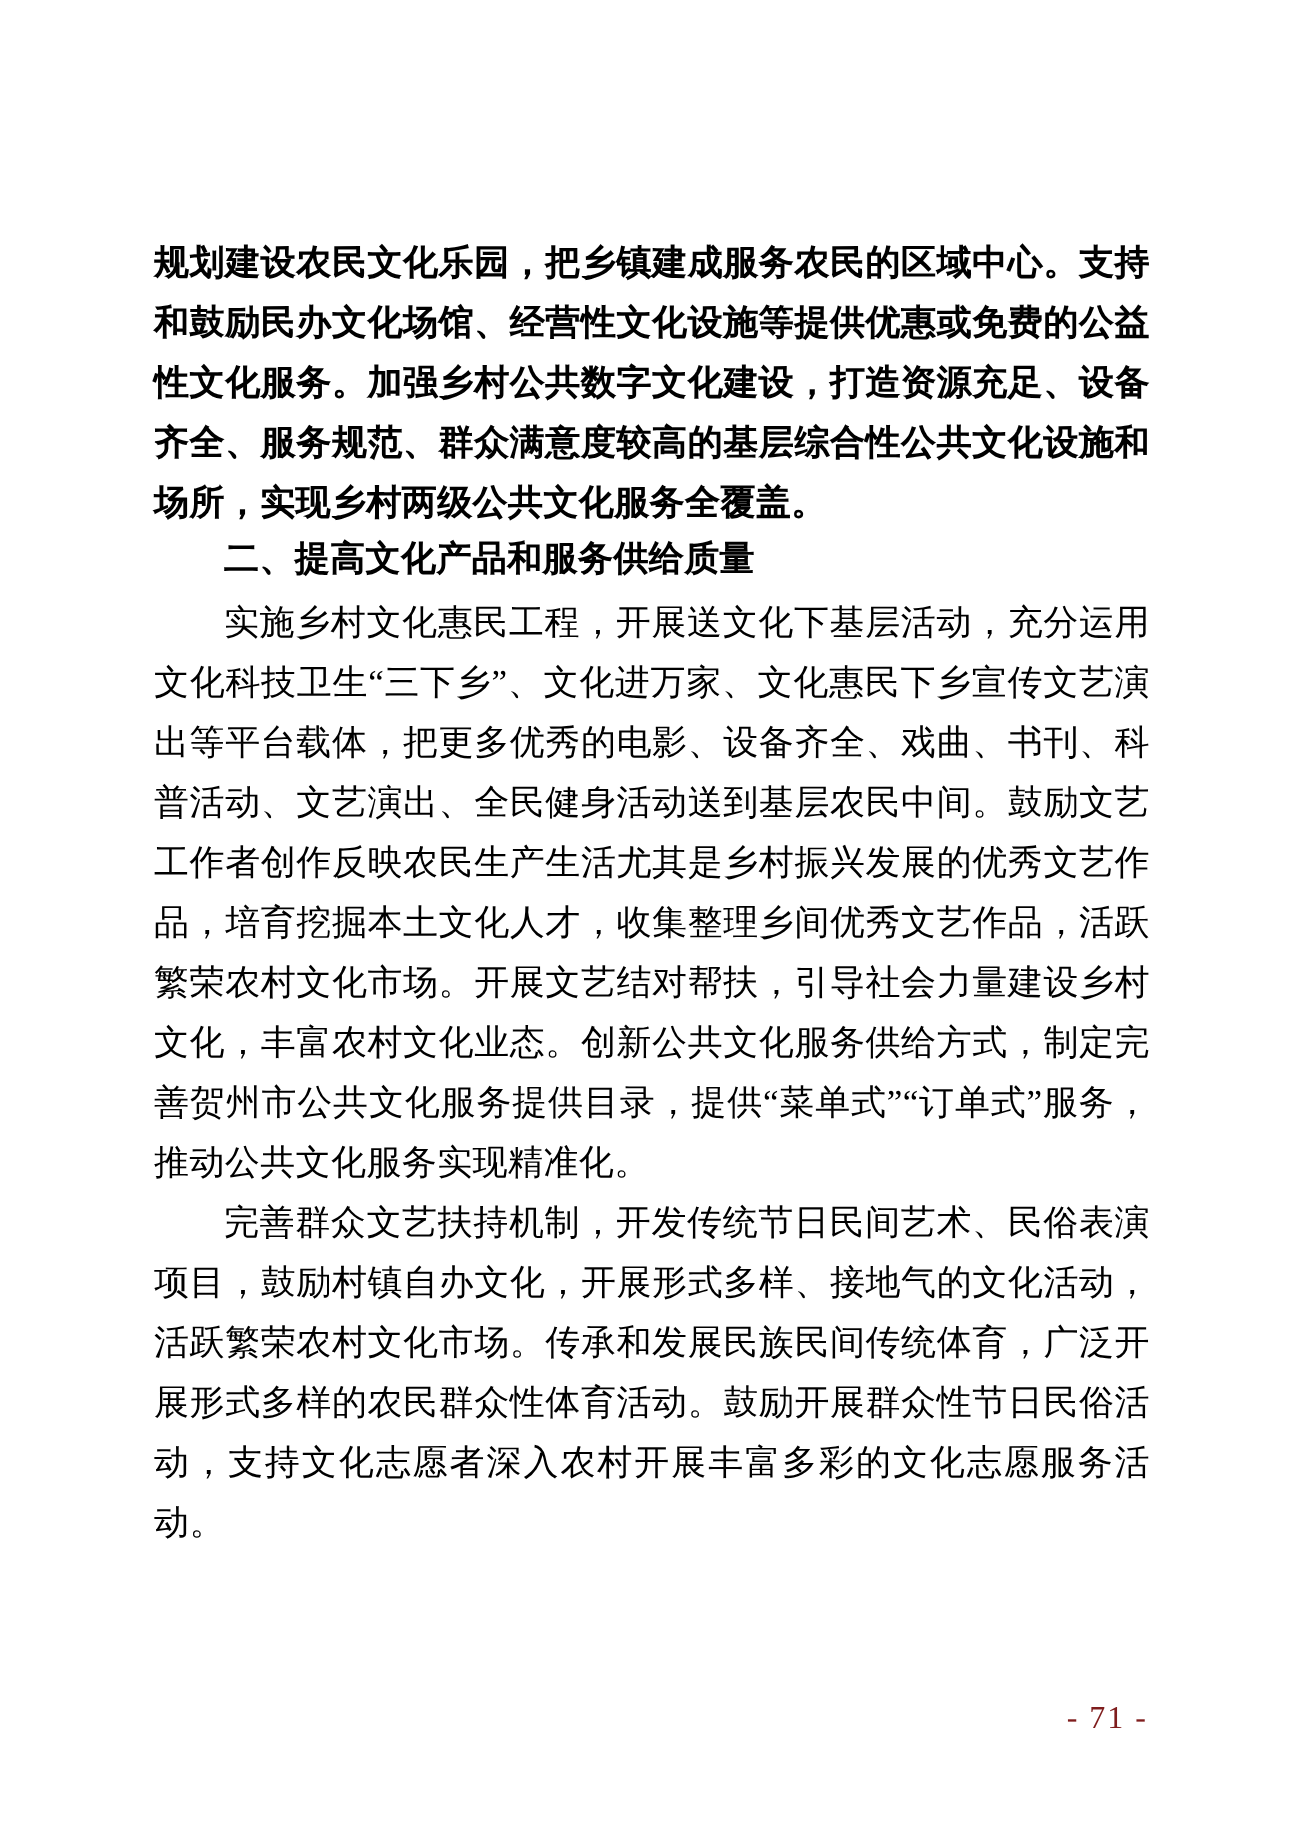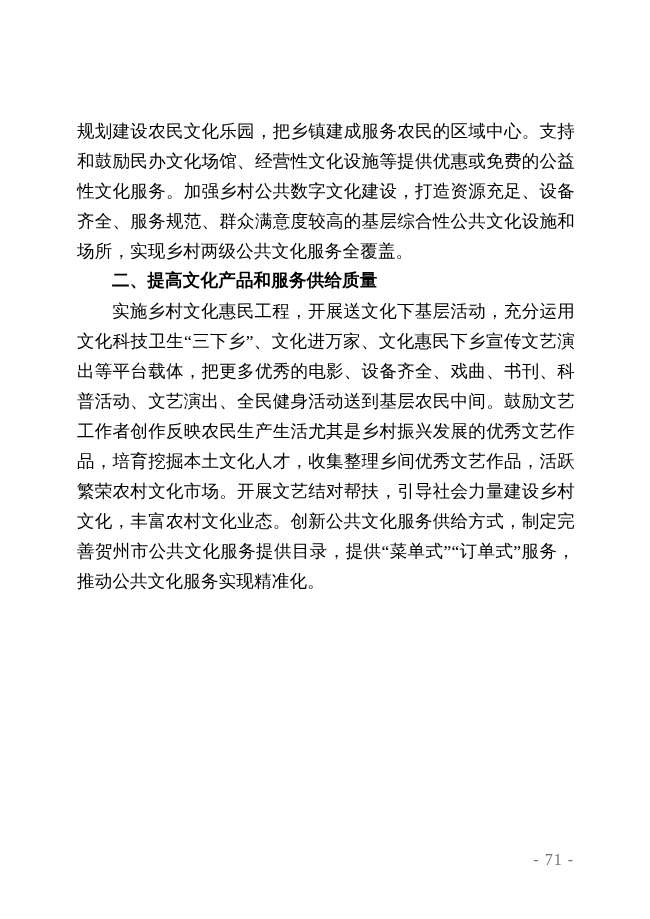--- a/index.html
+++ b/index.html
@@ -26,42 +26,44 @@
     line-height: 30px;
     text-align: justify;
     text-justify: inter-ideograph;
     letter-spacing: 0.2px;
   }
   .para {
     text-indent: 2em;
   }
   .para.continuation {
     text-indent: 0;
+    font-weight: bold;
   }
   .heading {
     text-indent: 2em;
     font-weight: bold;
     font-family: Liberation Mono, monospace;
     font-size: 17.5px;
     line-height: 30px;
   }
   .page-number {
     position: absolute;
     top: 850px;
     right: 76px;
     font-size: 16px;
     line-height: 20px;
     letter-spacing: 1px;
-    color: #737373;
+    color: #7f1d1d;
     font-family: "Liberation Serif", "DejaVu Serif", serif;
   }
 </style>
 </head>
 <body>
 
 <div class="page">
   <div class="content">
     <p class="para continuation">规划建设农民文化乐园，把乡镇建成服务农民的区域中心。支持和鼓励民办文化场馆、经营性文化设施等提供优惠或免费的公益性文化服务。加强乡村公共数字文化建设，打造资源充足、设备齐全、服务规范、群众满意度较高的基层综合性公共文化设施和场所，实现乡村两级公共文化服务全覆盖。</p>
     <p class="heading">二、提高文化产品和服务供给质量</p>
     <p class="para">实施乡村文化惠民工程，开展送文化下基层活动，充分运用文化科技卫生“三下乡”、文化进万家、文化惠民下乡宣传文艺演出等平台载体，把更多优秀的电影、设备齐全、戏曲、书刊、科普活动、文艺演出、全民健身活动送到基层农民中间。鼓励文艺工作者创作反映农民生产生活尤其是乡村振兴发展的优秀文艺作品，培育挖掘本土文化人才，收集整理乡间优秀文艺作品，活跃繁荣农村文化市场。开展文艺结对帮扶，引导社会力量建设乡村文化，丰富农村文化业态。创新公共文化服务供给方式，制定完善贺州市公共文化服务提供目录，提供“菜单式”“订单式”服务，推动公共文化服务实现精准化。</p>
+    <p class="para">完善群众文艺扶持机制，开发传统节日民间艺术、民俗表演项目，鼓励村镇自办文化，开展形式多样、接地气的文化活动，活跃繁荣农村文化市场。传承和发展民族民间传统体育，广泛开展形式多样的农民群众性体育活动。鼓励开展群众性节日民俗活动，支持文化志愿者深入农村开展丰富多彩的文化志愿服务活动。</p>
   </div>
   <div class="page-number">- 71 -</div>
 </div>
 
 </body></html>

